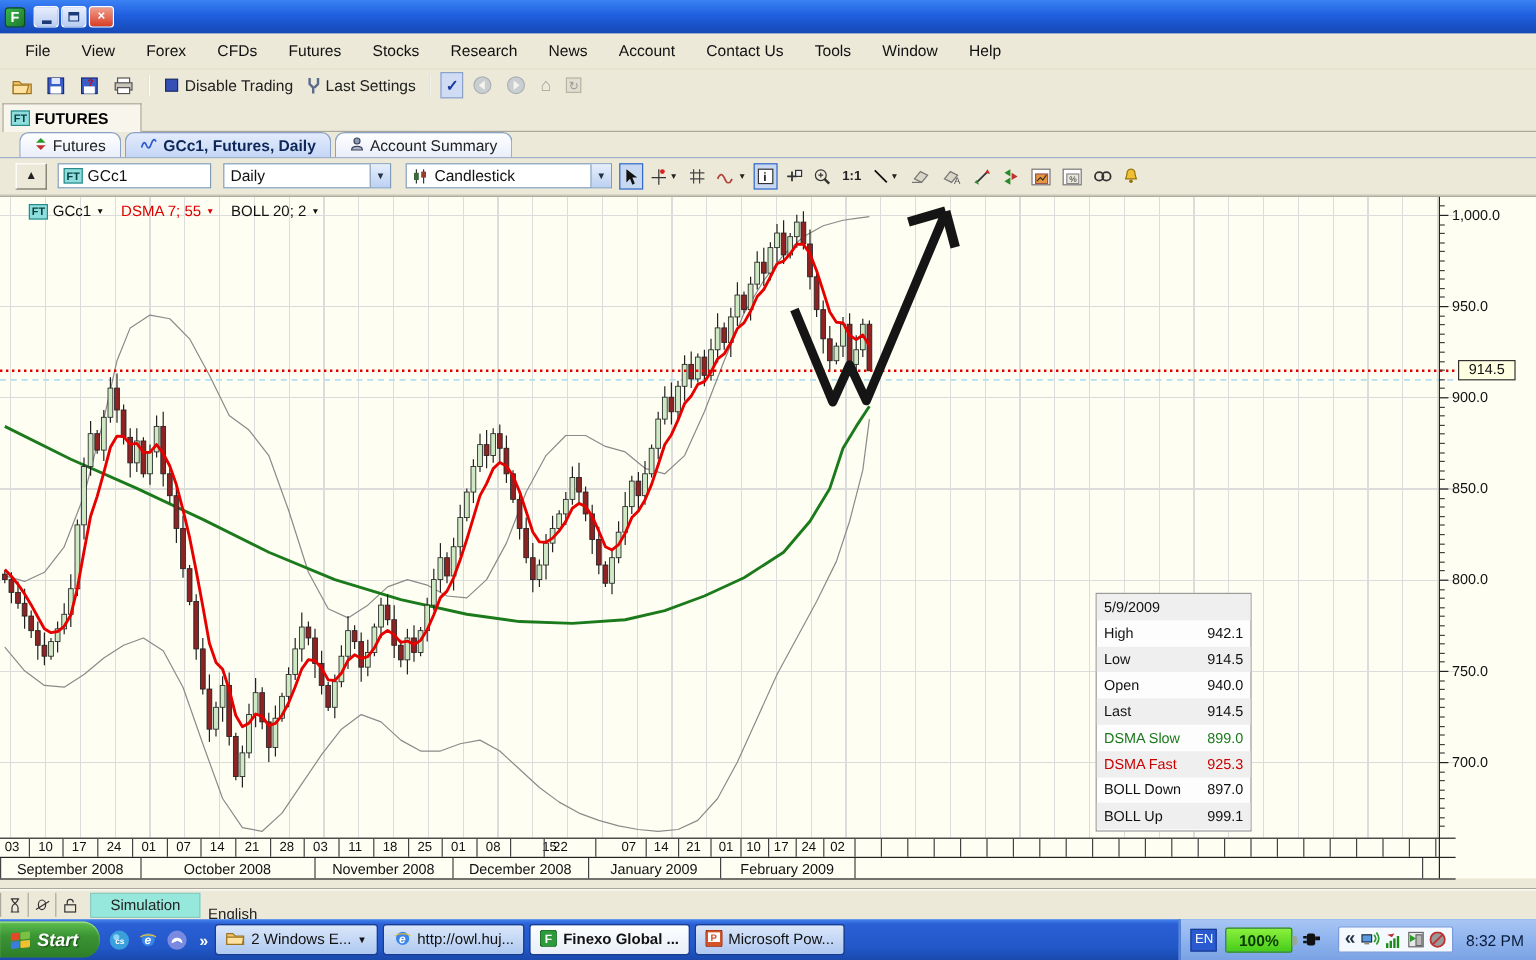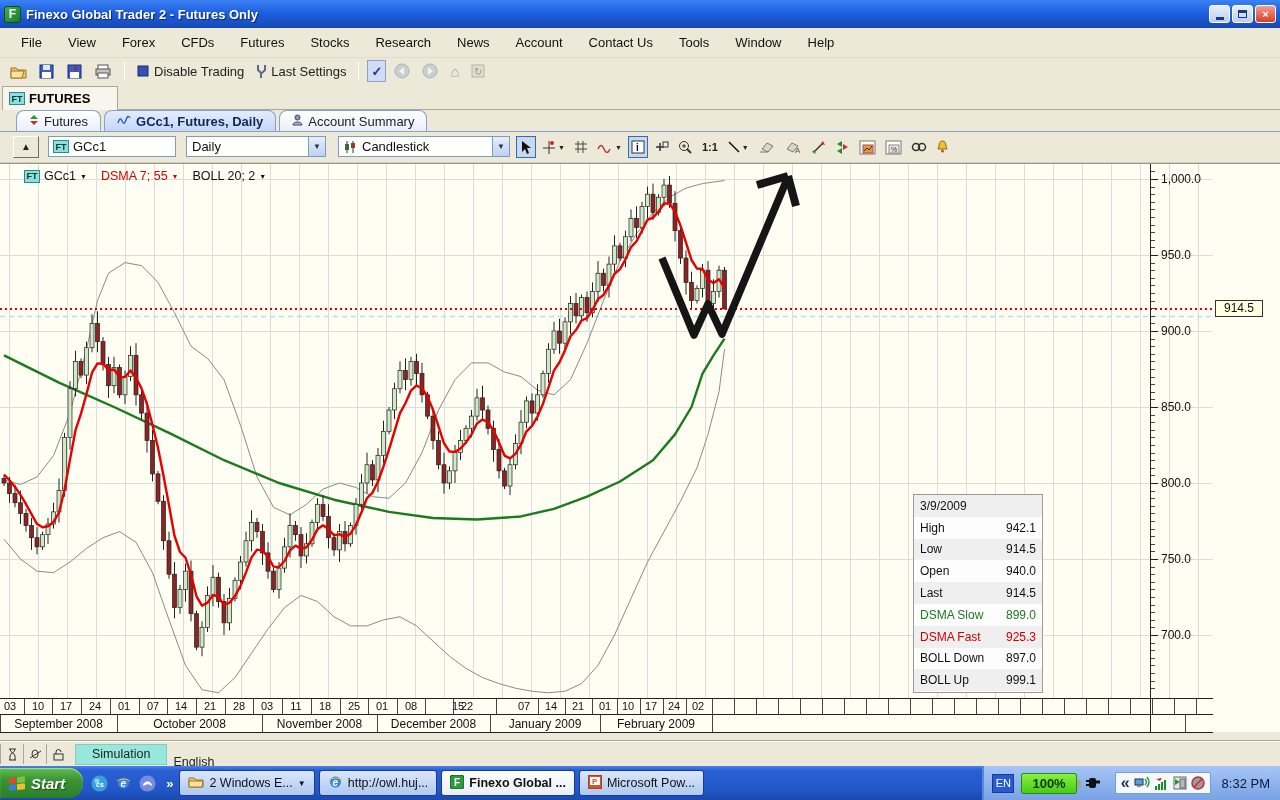--- a/index.html
+++ b/index.html
@@ -45,21 +45,21 @@
   #iconstrip{position:absolute;left:516px;top:3px;height:24px;display:flex;align-items:center;gap:3px;}
   .cbtn{height:22px;min-width:20px;display:flex;align-items:center;justify-content:center;padding:0 2px;border:1px solid transparent;font-size:11px;color:#222;}
   .cbtn.sel{border:1px solid #316ac5;background:#c8d8f0;}
   .dd{font-size:7px;color:#222;margin-left:1px;}
 
   
   #chartwrap{left:0;top:163px;width:1280px;height:569px;background:#fffef2;border-top:1px solid #9a9a8a;}
   #chartsvg{position:absolute;left:0;top:0;}
   #legend{position:absolute;left:24px;top:5px;display:flex;align-items:center;gap:14px;font-size:12.5px;}
   .leg-item{display:flex;align-items:center;gap:4px;}
-  #priceaxis{position:absolute;left:1150px;top:0;width:64px;height:568px;border-left:1px solid #222;}
+  #priceaxis{position:absolute;left:1199px;top:0;width:64px;height:568px;border-left:1px solid #222;}
   .ytick{position:absolute;left:0;width:7px;height:1px;background:#222;}
   .ytick-minor{position:absolute;left:0;width:4px;height:1px;background:#444;}
   .ylab{position:absolute;left:10px;font-size:12px;color:#111;}
   #pricetag{position:absolute;left:1215px;width:48px;height:17px;background:#ffffe1;border:1px solid #333;font-size:12px;text-align:center;line-height:15px;color:#111;}
   #dateaxis{position:absolute;left:0;top:534px;width:1213px;height:35px;border-top:1px solid #222;}
   #dayrow{position:absolute;left:0;top:0;width:1213px;height:16px;border-bottom:1px solid #222;}
   #monthrow{position:absolute;left:0;top:16px;width:1213px;height:18px;border-bottom:1px solid #222;}
   .daylab{position:absolute;top:1px;font-size:11px;color:#111;transform:translateX(-50%);}
   .sep{position:absolute;top:0;width:1px;height:100%;background:#444;}
   .monthlab{position:absolute;top:2px;font-size:12px;color:#111;text-align:center;}
@@ -91,21 +91,20 @@
   #tray-time{font-size:13px;color:#0a1a3a;margin-left:4px;}
   .ft-ico{display:inline-flex;width:16px;height:13px;background:#8fdede;border:1px solid #2a8a8a;color:#07403f;font-size:9px;font-weight:bold;align-items:center;justify-content:center;}
 </style>
 </head>
 <body>
 
 <div id="screen">
 
   <div id="titlebar" class="abs">
     <div id="title-icon">F</div>
-    <div id="title-text">Finexo Global Trader 2 - Futures Only</div>
     <div class="winbtn">
         <span class="min-glyph"></span>
       </div>
     <div class="winbtn">
         <span class="restore-glyph"></span>
       </div>
     <div class="winbtn" id="btn-close">×</div>
   </div>
 
   <div id="menubar" class="abs">
@@ -859,21 +858,21 @@
           <span class="monthlab" style="left: 490px; width: 110px;">January 2009</span>
           <span class="sep" style="left: 490px;"></span>
           <span class="monthlab" style="left: 600px; width: 112px;">February 2009</span>
           <span class="sep" style="left: 600px;"></span>
           <span class="sep" style="left: 712px;"></span>
           <span class="monthlab" style="left: 1185px; width: 28px;"></span>
           <span class="sep" style="left: 1185px;"></span>
         </div>
     </div>
     <div id="tooltipbox">
-      <div class="tt-row tt-alt" style="font-weight:normal;">3/9/2009</div>
+      <div class="tt-row tt-alt" style="font-weight:normal;">5/9/2009</div>
     <div class="tt-row">
           <span style="color: rgb(17, 17, 17);">High</span>
           <span style="color: rgb(17, 17, 17);">942.1</span>
         </div>
         <div class="tt-row tt-alt">
           <span style="color: rgb(17, 17, 17);">Low</span>
           <span style="color: rgb(17, 17, 17);">914.5</span>
         </div>
         <div class="tt-row">
           <span style="color: rgb(17, 17, 17);">Open</span>

